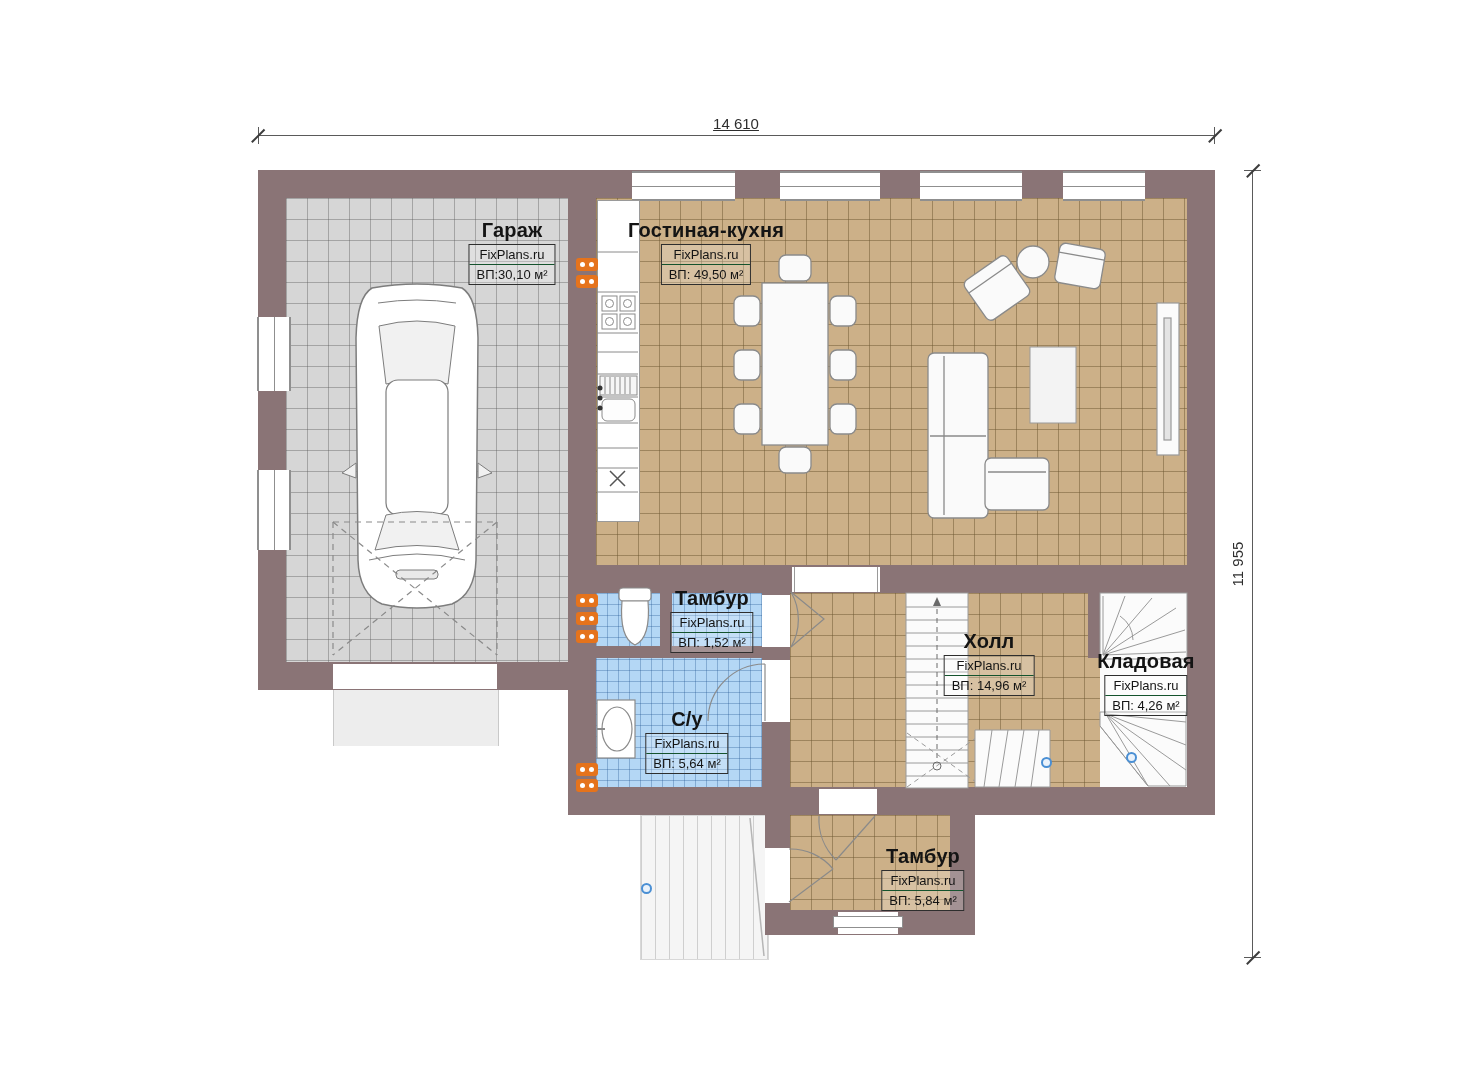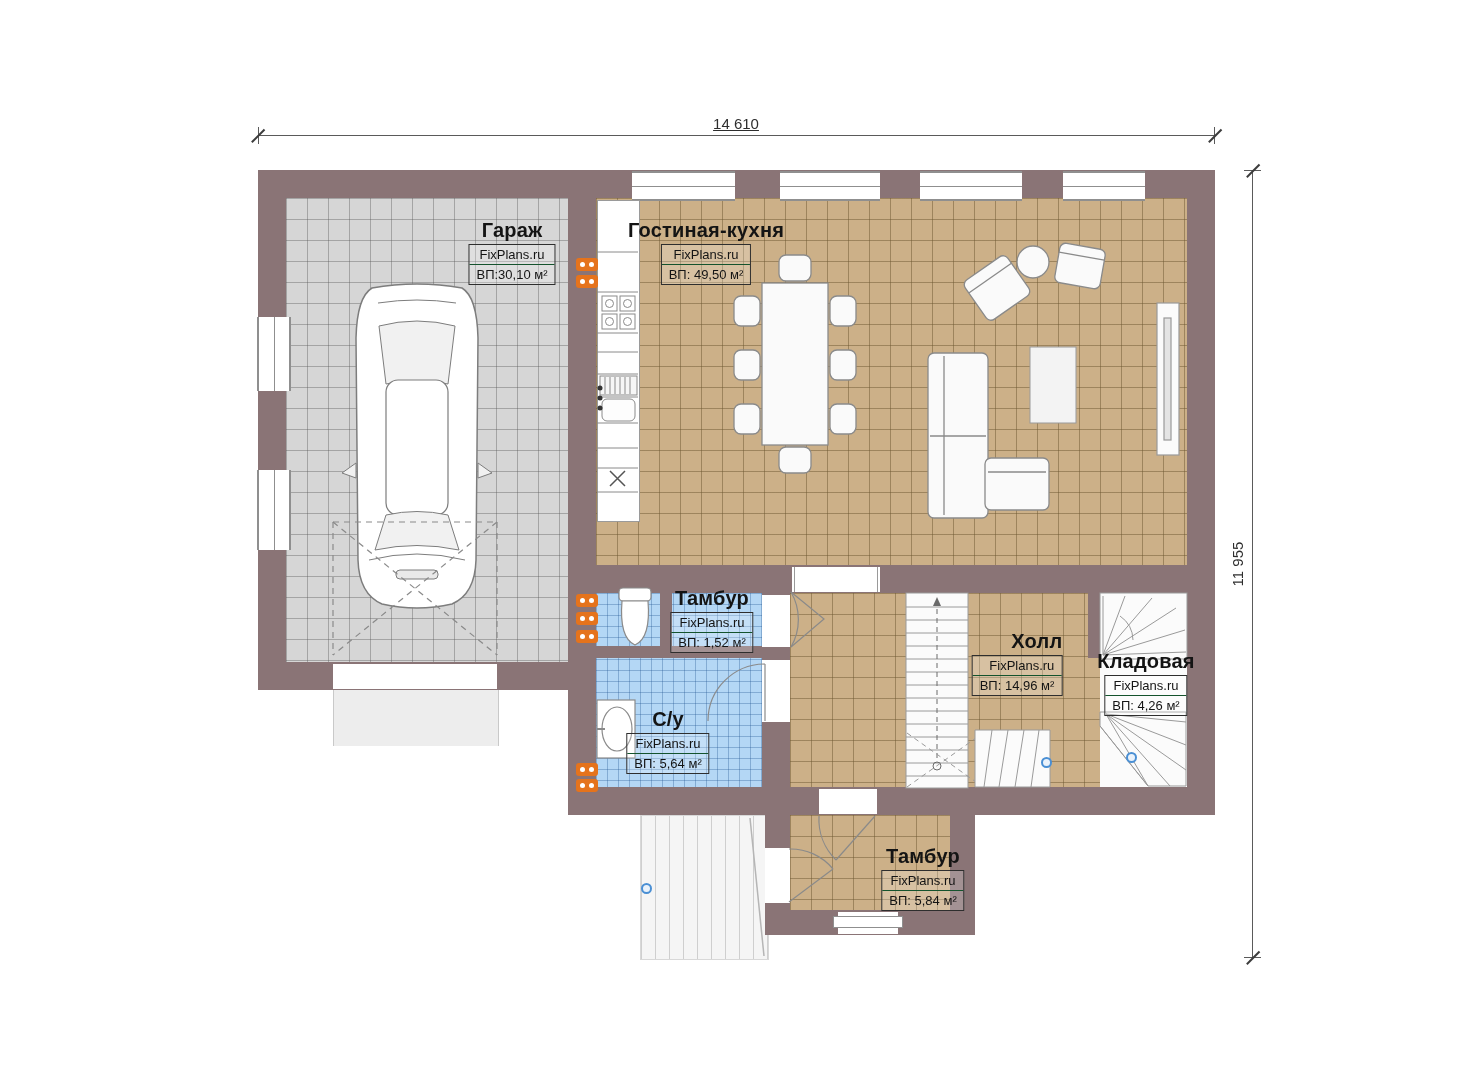--- a/index.html
+++ b/index.html
@@ -313,29 +313,29 @@
   </div>
 
   <div class="room-label" style="left:712px; top:587px;">
     <div class="room-name">Тамбур</div>
     <div class="room-box">
       <div>FixPlans.ru</div>
       <div>ВП: 1,52 м²</div>
     </div>
   </div>
 
-  <div class="room-label" style="left:668px; top:708px;">
+  <div class="room-label" style="left:687px; top:708px;">
     <div class="room-name">С/у</div>
     <div class="room-box">
       <div>FixPlans.ru</div>
       <div>ВП: 5,64 м²</div>
     </div>
   </div>
 
-  <div class="room-label" style="left:1017px; top:630px;text-align:right;">
+  <div class="room-label" style="left:989px; top:630px;">
     <div class="room-name">Холл</div>
     <div class="room-box">
       <div>FixPlans.ru</div>
       <div>ВП: 14,96 м²</div>
     </div>
   </div>
 
   <div class="room-label" style="left:1146px; top:650px;">
     <div class="room-name">Кладовая</div>
     <div class="room-box">

